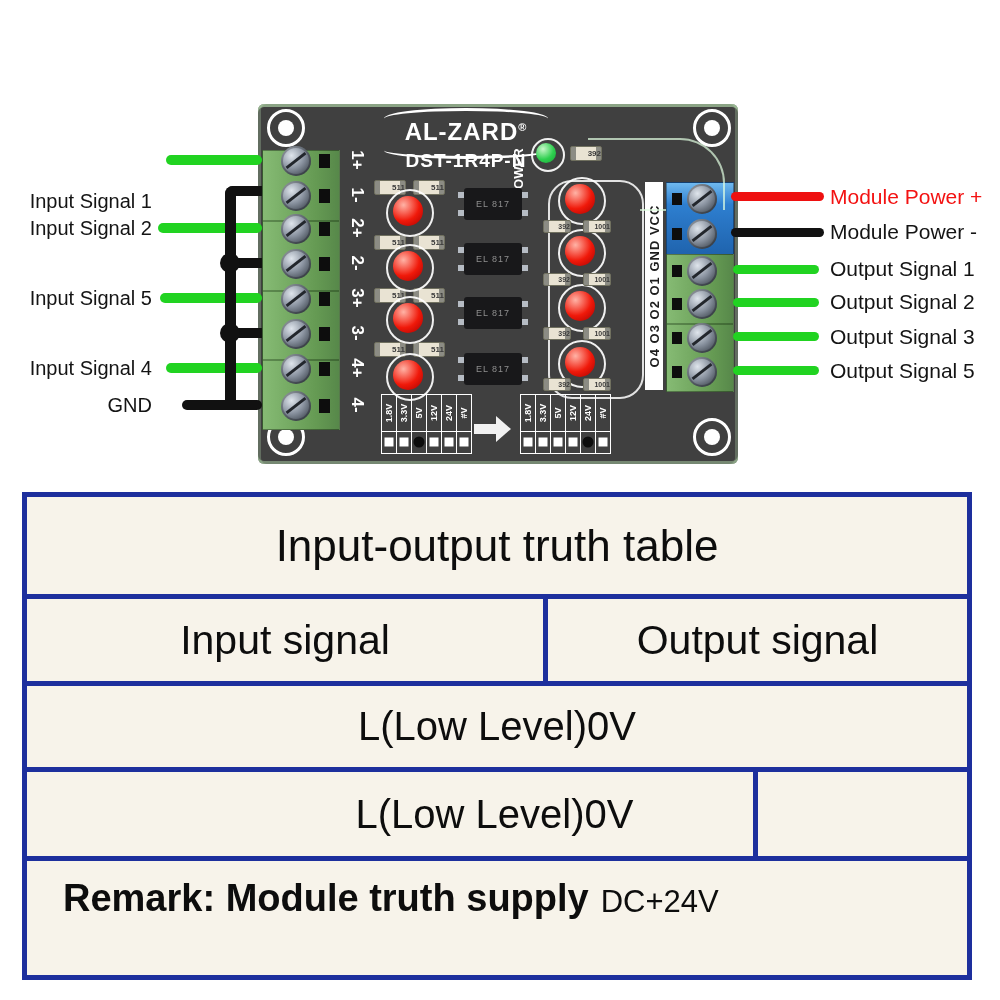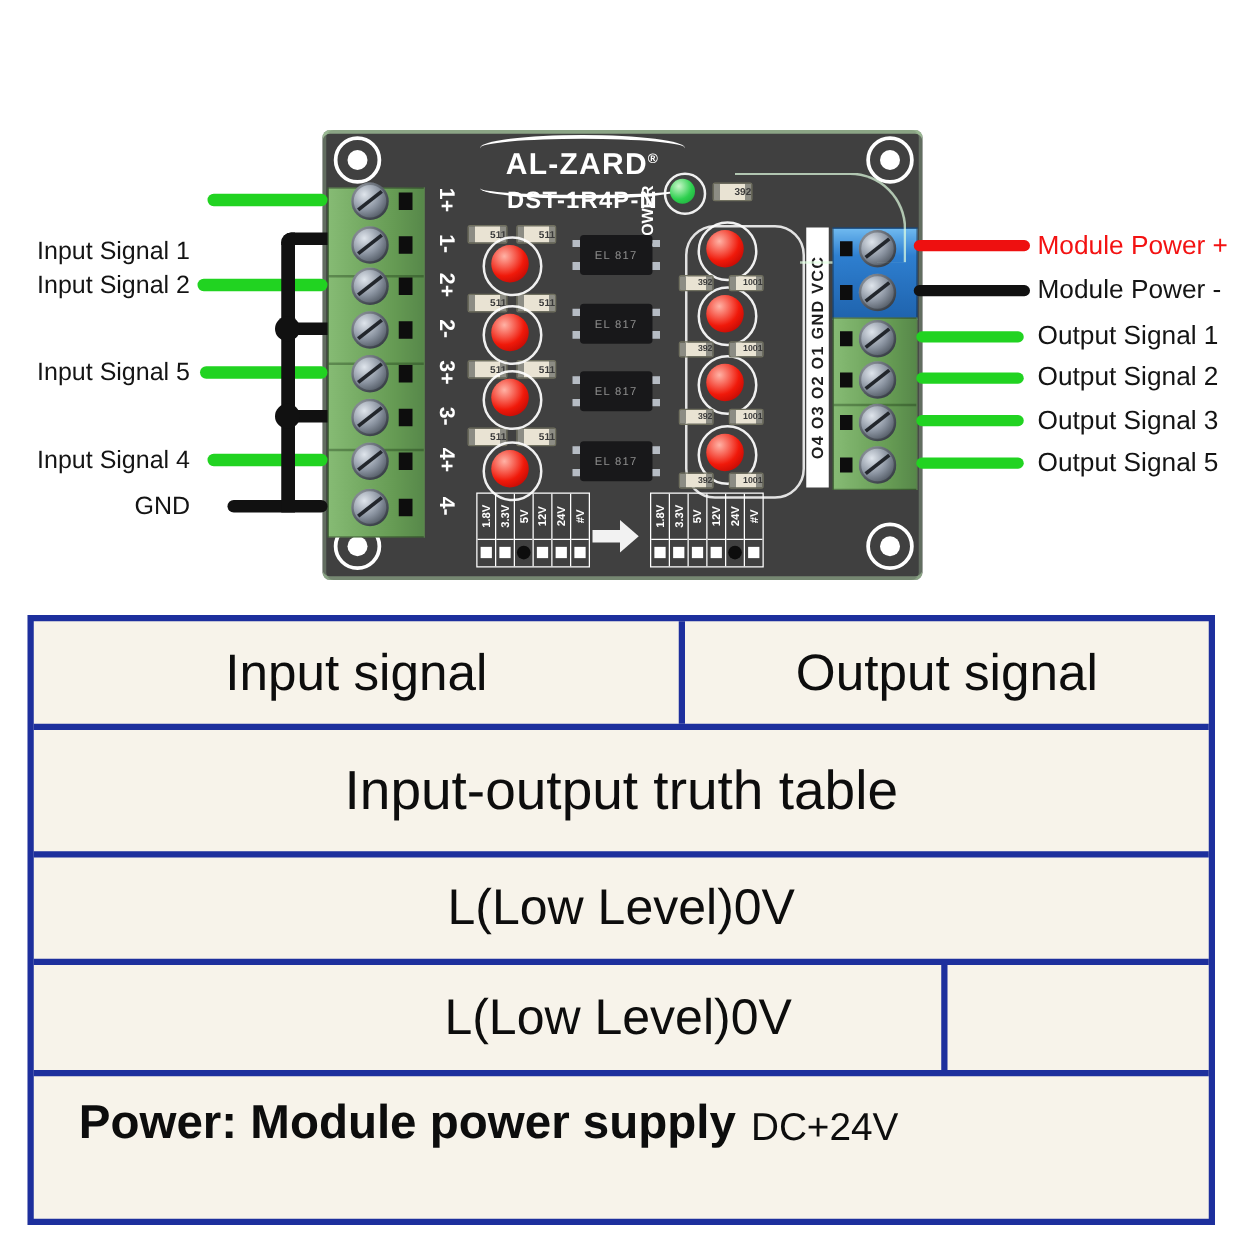--- a/index.html
+++ b/index.html
@@ -352,40 +352,40 @@
           <span class="vdot"></span>
         </div>
       <div class="vcol">
           <span class="vlab">#V</span>
           <span class="vbox"></span>
         </div>
     </div>
   </div>
 
   <div class="abs ttable">
+    <div class="trow" style="height:97px;flex:none;">
+      <span class="t-title">Input-output truth table</span>
+    </div>
     <div class="trow" style="height:82px;flex:none;">
       <div class="tcell-l">
           <span class="t-head">Input signal</span>
         </div>
       <div class="tcell-r">
           <span class="t-head">Output signal</span>
         </div>
     </div>
-    <div class="trow" style="height:97px;flex:none;">
-      <span class="t-title">Input-output truth table</span>
-    </div>
     <div class="trow" style="height:81px;flex:none;">
       <div class="tcell-r">
           <span class="t-cell">L(Low Level)0V</span>
         </div>
     </div>
     <div class="trow" style="height:84px;flex:none;">
       <div class="tcell-l">
           <span class="t-cell">L(Low Level)0V</span>
         </div>
     </div>
     <div class="trow remark-row" style="flex:1;">
-      <span class="remark-label">Power: Module power supply</span>
+      <span class="remark-label">Remark: Module truth supply</span>
       <span class="remark-value">DC+24V</span>
     </div>
   </div>
 
 </div>
 
 </body></html>

